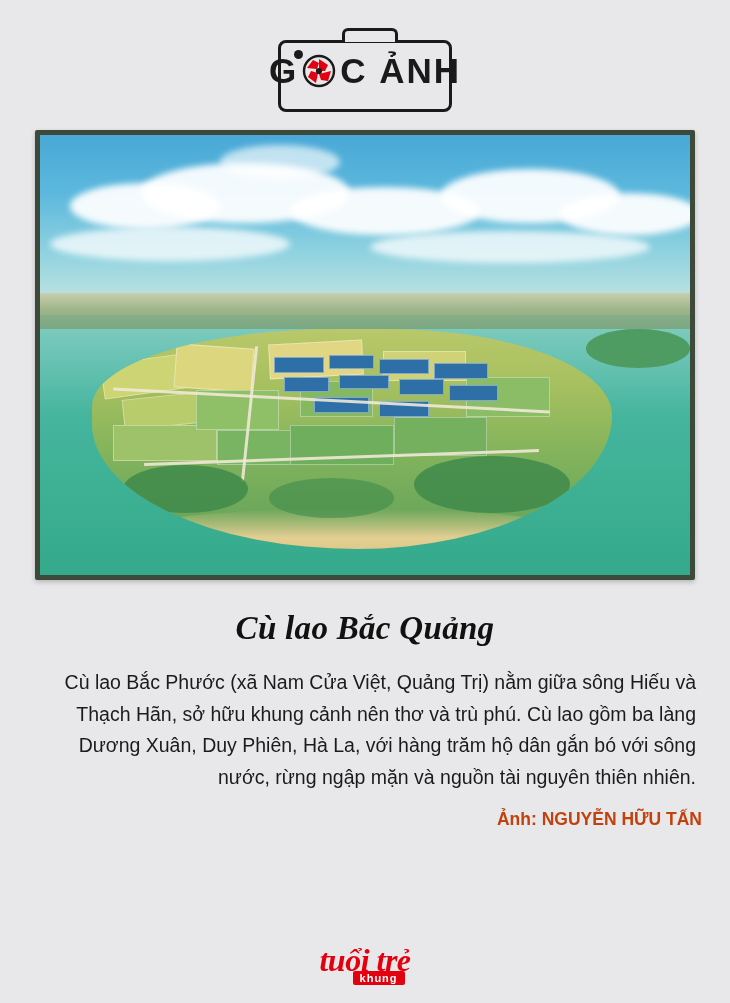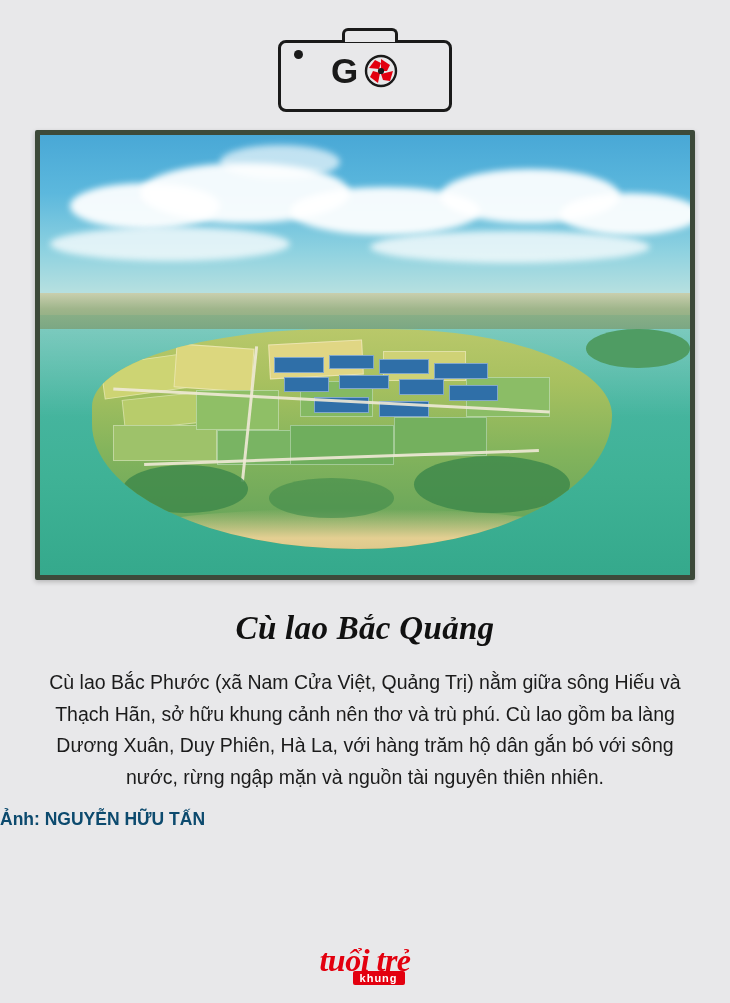--- a/index.html
+++ b/index.html
@@ -178,27 +178,28 @@
     font-size: 33px;
     color: #111;
     margin-top: 30px;
     letter-spacing: .3px;
   }
   .body-text {
     margin: 20px 34px 0 34px;
     font-size: 19.5px;
     line-height: 1.62;
     color: #1b1b1b;
-    text-align: center;
+    text-align: right;
   }
   .credit {
     margin: 16px 28px 0 0;
+    text-align: right;
     font-weight: bold;
     font-size: 17.5px;
-    color: #0c4a6e;
+    color: #c2410c;
   }
 
   
   .footer {
     position: absolute;
     left: 0; bottom: 18px;
     width: 100%;
     display: flex;
     justify-content: center;
     align-items: center;
@@ -247,20 +248,21 @@
           <circle cx="17" cy="17" r="15" fill="none" stroke="#1a1a1a" stroke-width="2.4"></circle>
           <g fill="#e3000f">
             <path d="M17 5 L26 11 L23 17 L17 17 Z"></path>
             <path d="M29 17 L26 27 L19 26 L17 20 Z"></path>
             <path d="M14 29 L6 23 L9 17 L16 19 Z"></path>
             <path d="M5 14 L11 6 L17 9 L15 15 Z"></path>
           </g>
           <circle cx="17" cy="17" r="3.1" fill="#1a1a1a"></circle>
         </svg>
       </span>
+      <span>C ẢNH</span>
     </div>
   </div>
 </div>
 
 <div class="photo-frame">
   <div class="photo">
     <div class="sky"></div>
     <div class="cloud c8"></div>
     <div class="cloud c1"></div>
     <div class="cloud c2"></div>

